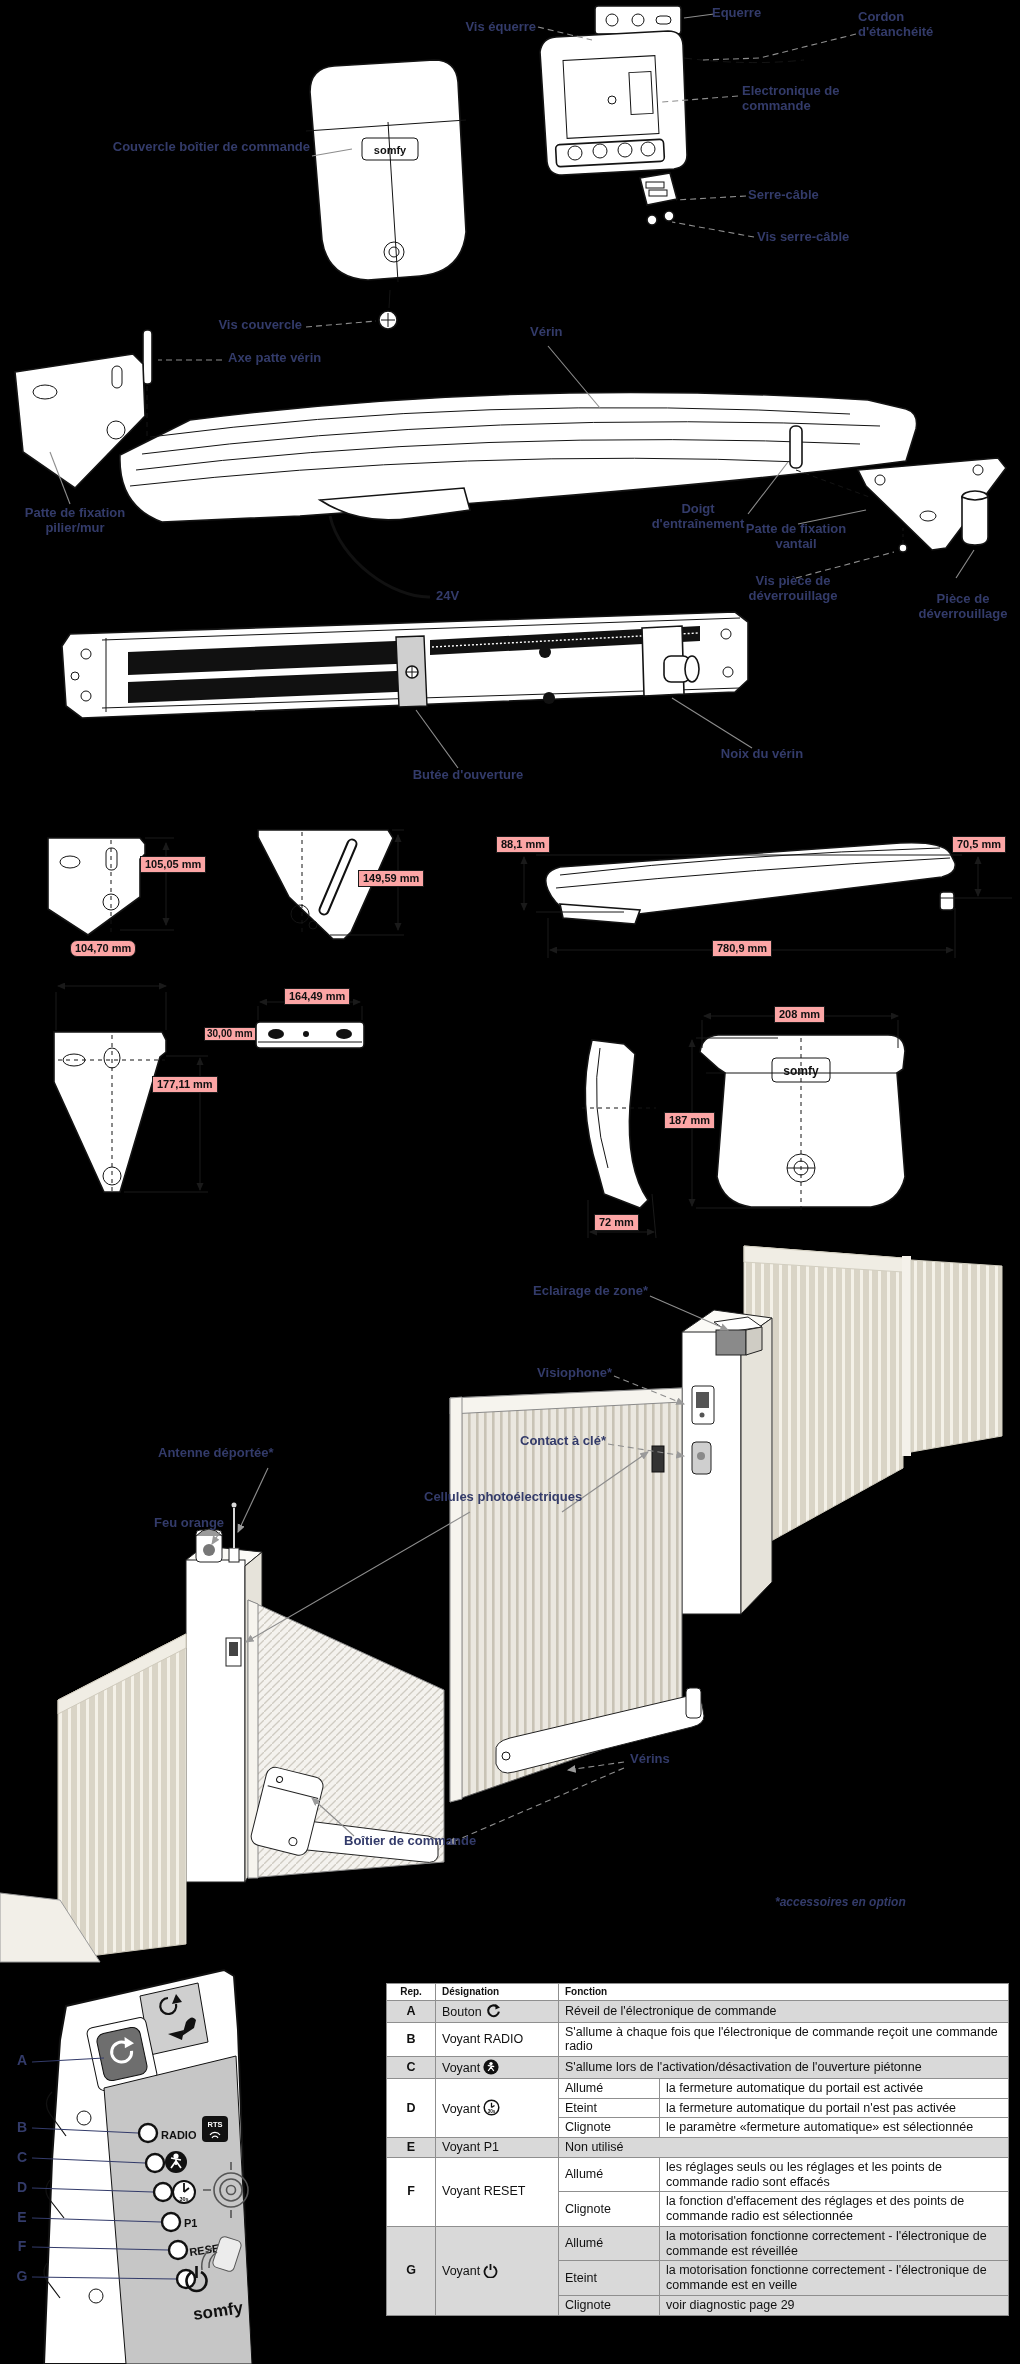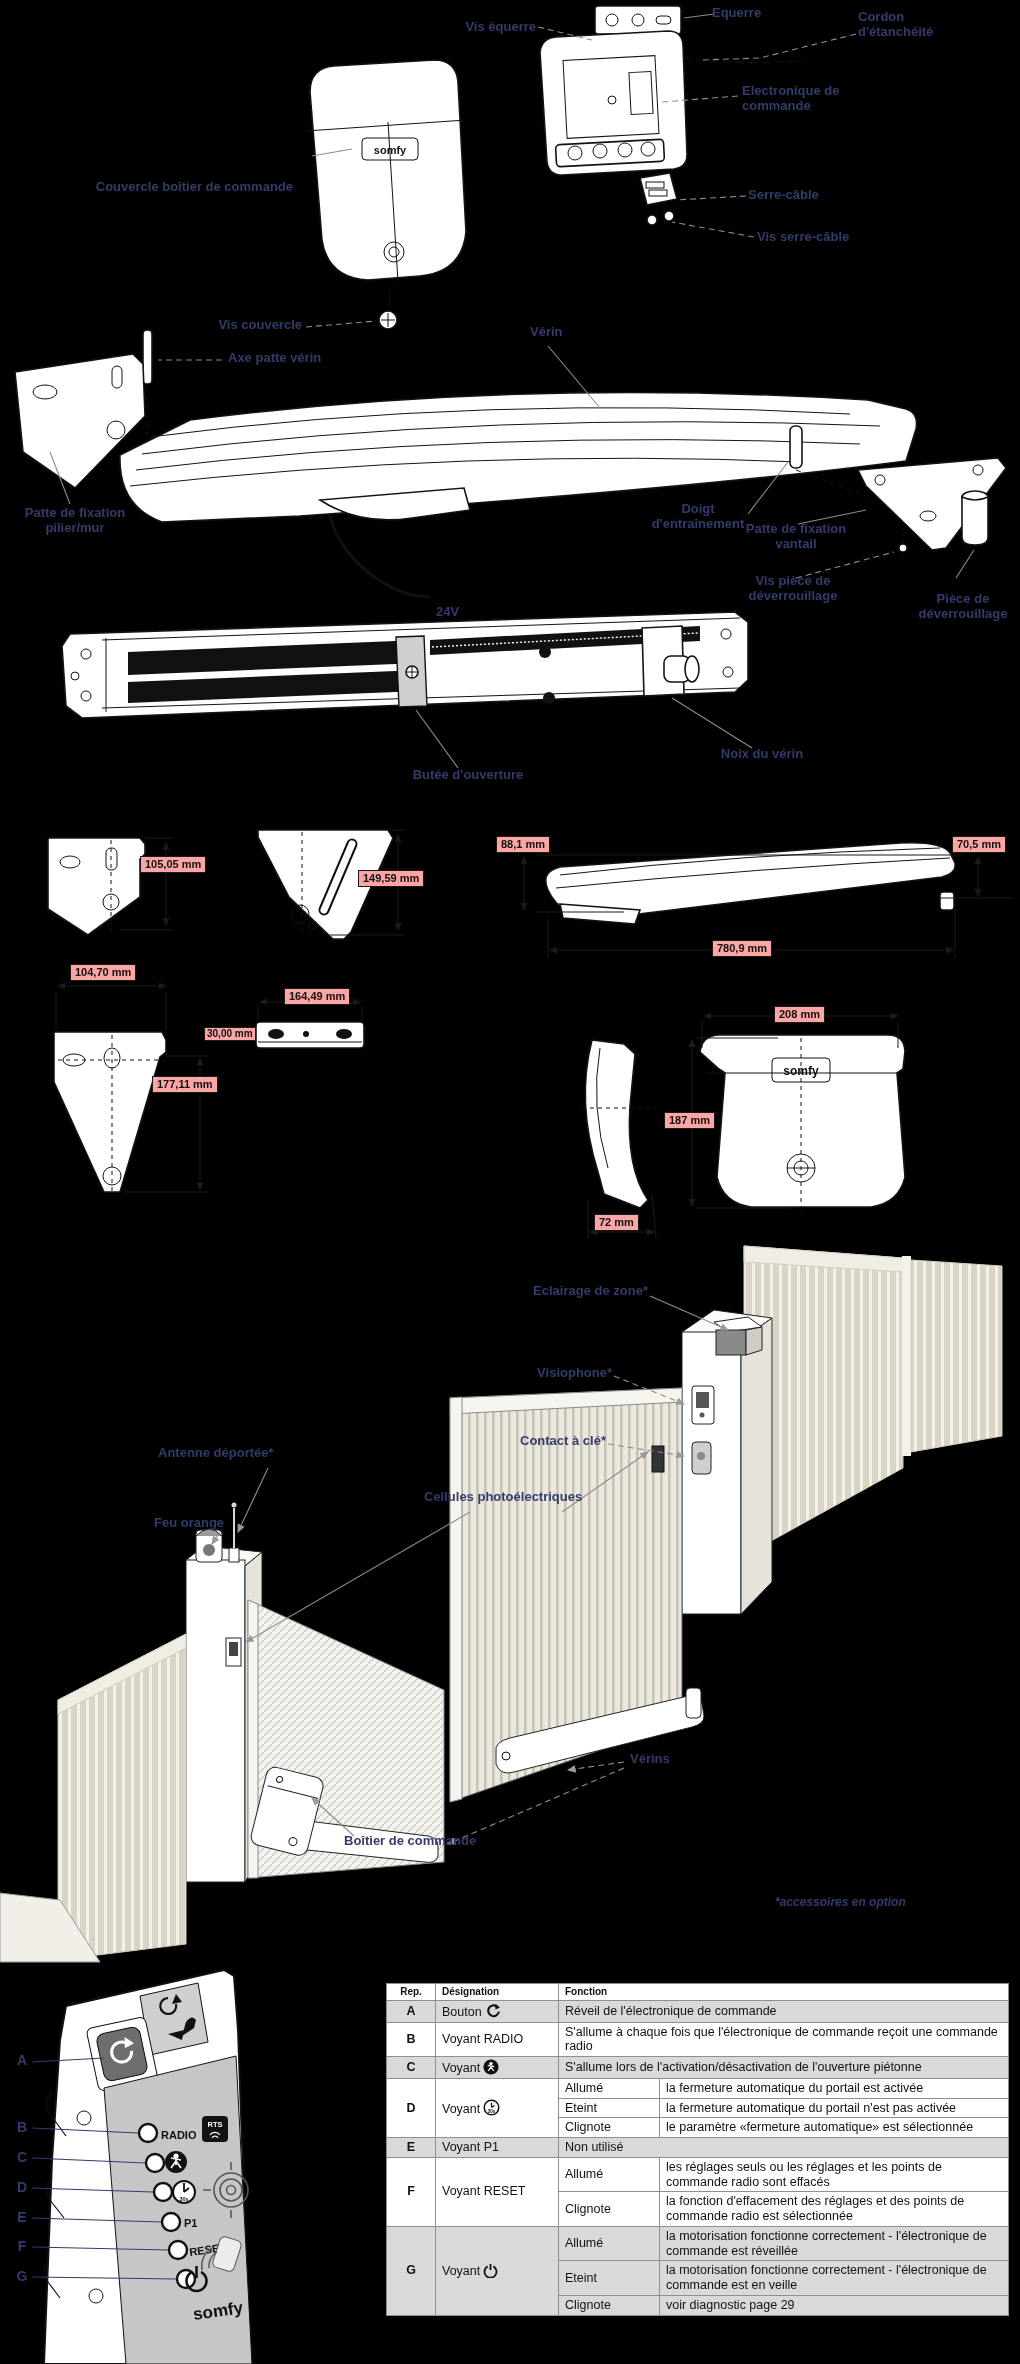--- a/index.html
+++ b/index.html
@@ -364,43 +364,43 @@
       <line x1="32" y1="2247" x2="168" y2="2250"></line>
       <line x1="32" y1="2277" x2="176" y2="2279"></line>
     </g>
   </g>
 </svg>
 
 <div class="lbl r" style="left:440px;top:20px;width:96px;">Vis équerre</div>
 <div class="lbl" style="left:712px;top:6px;width:70px;">Equerre</div>
 <div class="lbl" style="left:858px;top:10px;width:92px;">Cordon d'étanchéité</div>
 <div class="lbl" style="left:742px;top:84px;width:118px;">Electronique de commande</div>
-<div class="lbl r" style="left:69px;top:140px;width:224px;margin-top:40px;">Couvercle boîtier de commande</div>
+<div class="lbl r" style="left:86px;top:140px;width:224px;">Couvercle boîtier de commande</div>
 <div class="lbl" style="left:748px;top:188px;width:110px;">Serre-câble</div>
 <div class="lbl" style="left:757px;top:230px;width:130px;">Vis serre-câble</div>
 <div class="lbl r" style="left:204px;top:318px;width:98px;">Vis couvercle</div>
 
 <div class="lbl" style="left:228px;top:351px;width:130px;">Axe patte vérin</div>
 <div class="lbl" style="left:530px;top:325px;width:60px;">Vérin</div>
 <div class="lbl c" style="left:0px;top:506px;width:150px;">Patte de fixation pilier/mur</div>
-<div class="lbl" style="left:436px;top:589px;width:40px;margin-top:16px;">24V</div>
+<div class="lbl" style="left:436px;top:589px;width:40px;">24V</div>
 <div class="lbl c" style="left:646px;top:502px;width:104px;">Doigt d'entraînement</div>
 <div class="lbl c" style="left:740px;top:522px;width:112px;">Patte de fixation vantail</div>
 <div class="lbl c" style="left:736px;top:574px;width:114px;">Vis pièce de déverrouillage</div>
 <div class="lbl c" style="left:908px;top:580px;width:110px;margin-top:12px;">Pièce de déverrouillage</div>
 
 <div class="lbl c" style="left:392px;top:768px;width:152px;">Butée d'ouverture</div>
 <div class="lbl c" style="left:700px;top:747px;width:124px;">Noix du vérin</div>
 
 <div class="dim" style="left:140px;top:856px;">105,05 mm</div>
 <div class="dim" style="left:358px;top:870px;">149,59 mm</div>
 <div class="dim" style="left:496px;top:836px;">88,1 mm</div>
 <div class="dim" style="left:952px;top:836px;">70,5 mm</div>
 <div class="dim" style="left:712px;top:940px;">780,9 mm</div>
-<div class="dim" style="left:70px;top:964px;">104,70 mm</div>
+<div class="dim" style="left:70px;top:940px;border-radius:7px;">104,70 mm</div>
 <div class="dim" style="left:284px;top:988px;">164,49 mm</div>
 <div class="dim sm" style="left:204px;top:1027px;">30,00 mm</div>
 <div class="dim" style="left:152px;top:1076px;">177,11 mm</div>
 <div class="dim" style="left:774px;top:1006px;">208 mm</div>
 <div class="dim" style="left:664px;top:1112px;">187 mm</div>
 <div class="dim" style="left:594px;top:1214px;">72 mm</div>
 
 <div class="lbl r" style="left:506px;top:1284px;width:142px;">Eclairage de zone*</div>
 <div class="lbl r" style="left:520px;top:1366px;width:92px;">Visiophone*</div>
 <div class="lbl r" style="left:504px;top:1434px;width:102px;">Contact à clé*</div>

